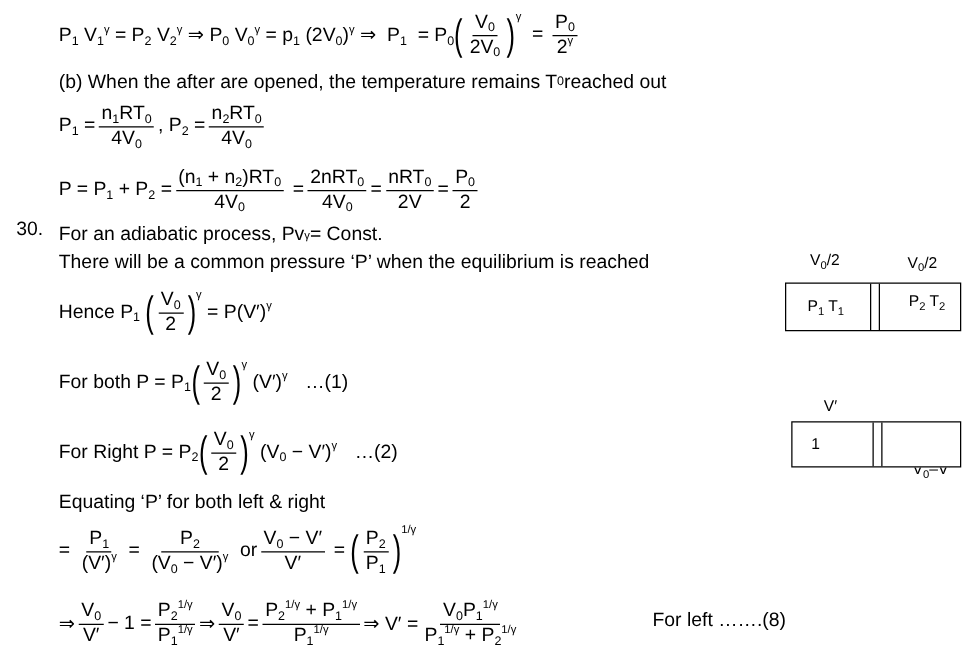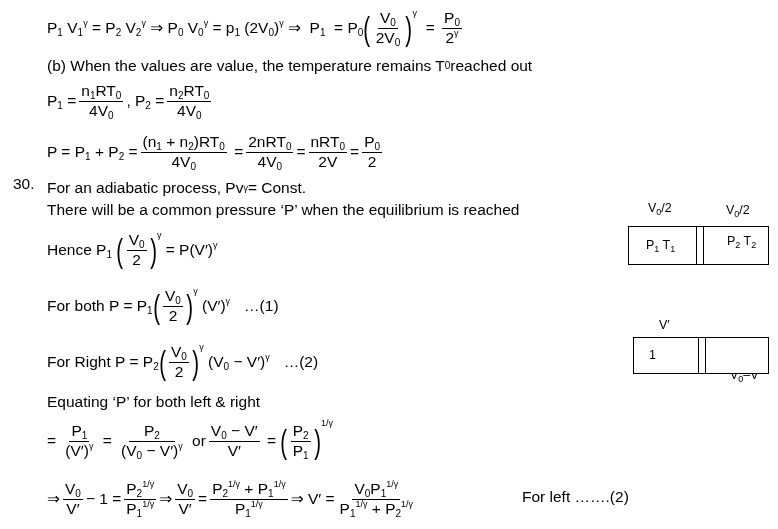--- a/index.html
+++ b/index.html
@@ -33,21 +33,21 @@
   <span class="paren">)</span>
   <span class="paren-sup">γ</span>
   <span>&nbsp;&nbsp;=&nbsp;</span>
   <span class="frac">
       <span class="num">P<sub>0</sub></span>
       <span class="den">2<sup>γ</sup></span>
     </span>
 </div>
 
 <div class="line" style="left:47px; top:56px; height:20px;">
-  <span>(b) When the values are value, the temperature remains T</span>
+  <span>(b) When the after are opened, the temperature remains T</span>
     <sub>0</sub>
     <span> reached out</span>
 </div>
 
 <div class="line" style="left:47px; top:80px; height:42px;">
   <span>P<sub>1</sub> =</span>
   <span class="frac">
       <span class="num">n<sub>1</sub>RT<sub>0</sub></span>
       <span class="den">4V<sub>0</sub></span>
     </span>
@@ -189,21 +189,21 @@
       <span class="den">P<sub>1</sub><sup>1/γ</sup></span>
     </span>
   <span>⇒ V′ =</span>
   <span class="frac">
       <span class="num">V<sub>0</sub>P<sub>1</sub><sup>1/γ</sup></span>
       <span class="den">P<sub>1</sub><sup>1/γ</sup> + P<sub>2</sub><sup>1/γ</sup></span>
     </span>
 </div>
 
 <div class="line" style="left:522px; top:487px; height:20px;">
-  <span>For left …….(2)</span>
+  <span>For left …….(8)</span>
 </div>
 
 <div>
   <div class="lbl" style="left:648px; top:201px;">
     <span>V</span><sub>0</sub><span>/2</span>
   </div>
   <div class="lbl" style="left:726px; top:203px;">
     <span>V</span><sub>0</sub><span>/2</span>
   </div>
   <div class="box" style="left:628px; top:226px; width:141px; height:39px;">

